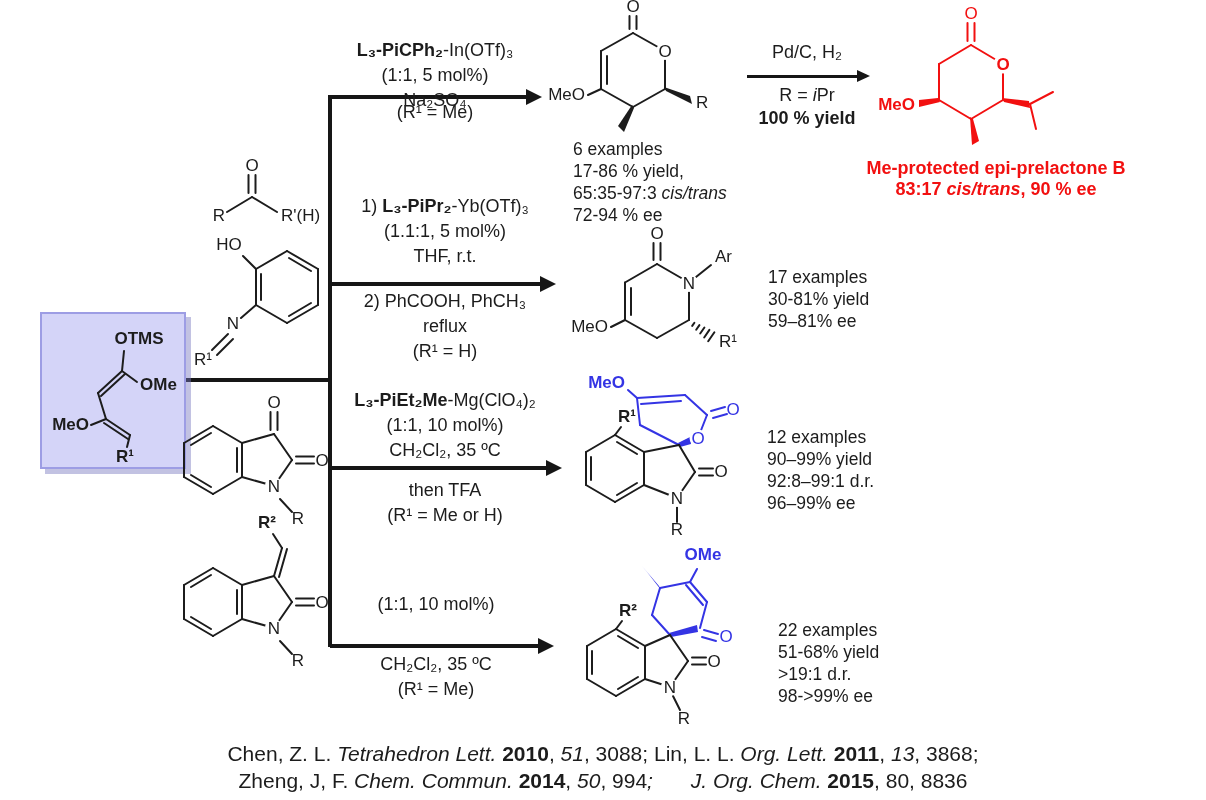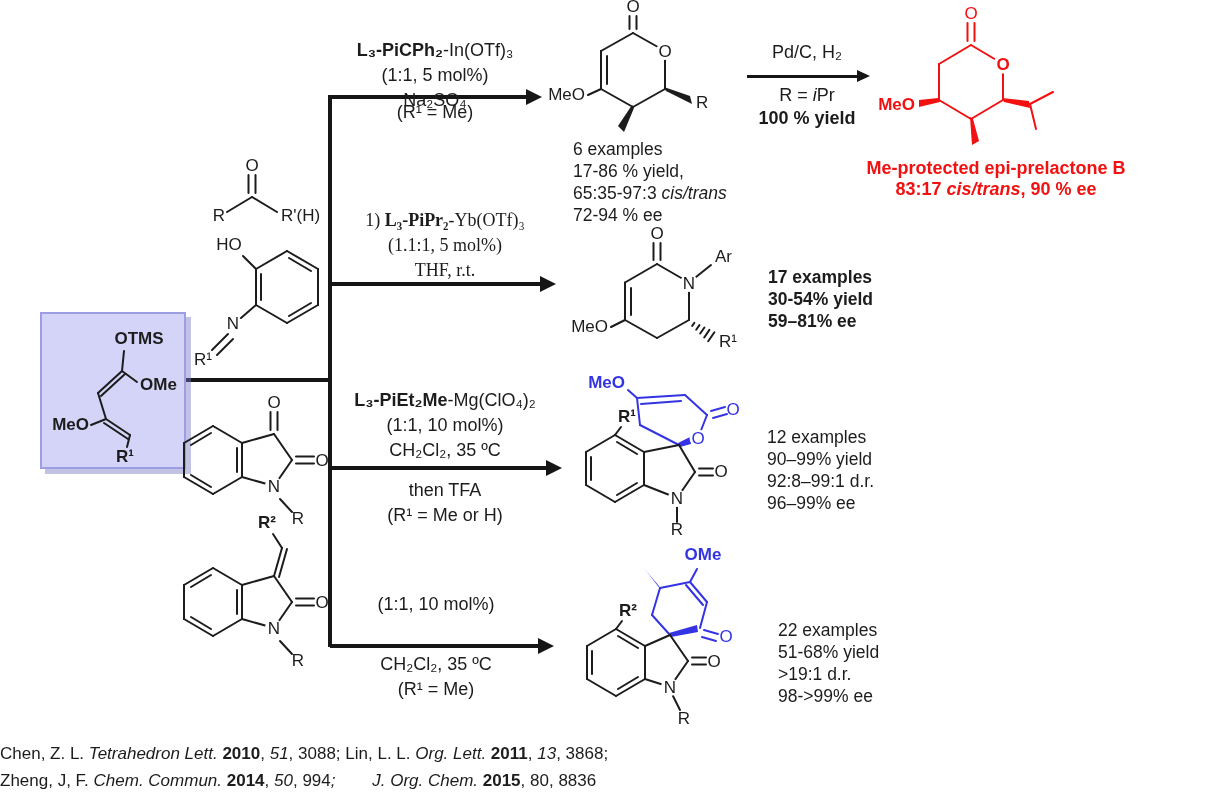--- a/index.html
+++ b/index.html
@@ -5,21 +5,21 @@
   html,body{margin:0;padding:0;background:#fff;}
   #canvas{position:relative;width:1206px;height:800px;background:#ffffff;overflow:hidden;
           font-family:"Liberation Sans","DejaVu Sans",sans-serif;color:#1c1c1c;}
   .hline,.vline{position:absolute;background:#161616;}
   .ahead{position:absolute;width:0;height:0;border-top:8px solid transparent;
          border-bottom:8px solid transparent;border-left:16px solid #161616;}
   .ahead.sm{border-top:6px solid transparent;border-bottom:6px solid transparent;border-left:13px solid #161616;}
   .cond{position:absolute;text-align:center;font-size:18px;line-height:25px;white-space:nowrap;}
   .res{position:absolute;font-size:17.5px;line-height:22px;white-space:nowrap;}
   .cap{position:absolute;text-align:center;font-weight:bold;color:#f21010;font-size:18px;line-height:21px;}
-  .cite{position:absolute;left:0;top:740px;width:1206px;text-align:left;font-size:17px;line-height:27px;}
+  .cite{position:absolute;left:0;top:740px;width:1206px;text-align:center;font-size:21px;line-height:27px;}
   #dienebox{position:absolute;left:40px;top:312px;width:146px;height:157px;background:#d4d4f8;
             border:2px solid #9d9de4;box-shadow:5px 5px 0 rgba(120,120,190,0.45);box-sizing:border-box;}
   svg.struct{position:absolute;overflow:visible;}
   svg.struct line, svg.struct path{stroke:#1c1c1c;stroke-width:2;fill:none;stroke-linecap:round;}
   svg.struct polygon.wedge{fill:#1c1c1c;stroke:none;}
   svg.struct circle.mask{fill:#ffffff;stroke:none;}
   svg.struct text{fill:#1c1c1c;font-size:17px;stroke:none;font-family:"Liberation Sans","DejaVu Sans",sans-serif;}
   svg.struct text.b{font-weight:bold;}
   svg.struct text.mid{text-anchor:middle;}
   svg.struct text.end{text-anchor:end;}
@@ -55,24 +55,29 @@
 
   <div class="cond" style="left:310px;top:14px;width:250px;margin-top:24px;">
     <div><span style="font-weight: bold;">L₃-PiCPh₂</span><span>-In(OTf)₃</span></div>
     <div><span>(1:1, 5 mol%)</span></div>
     <div><span>Na₂SO₄</span></div>
   </div>
   <div class="cond" style="left:310px;top:100px;width:250px;">
     <div><span>(R¹ = Me)</span></div>
   </div>
 
-  <div class="cond" style="left:320px;top:208px;width:250px;font-family:Liberation Serif, serif;">
+  <div class="cond" style="left:320px;top:194px;width:250px;">
     <div><span>1) </span><span style="font-weight: bold;">L₃-PiPr₂</span><span>-Yb(OTf)₃</span></div>
     <div><span>(1.1:1, 5 mol%)</span></div>
     <div><span>THF, r.t.</span></div>
+  </div>
+  <div class="cond" style="left:320px;top:289px;width:250px;">
+    <div><span>2) PhCOOH, PhCH₃</span></div>
+    <div><span>reflux</span></div>
+    <div><span>(R¹ = H)</span></div>
   </div>
 
   <div class="cond" style="left:320px;top:388px;width:250px;">
     <div><span style="font-weight: bold;">L₃-PiEt₂Me</span><span>-Mg(ClO₄)₂</span></div>
     <div><span>(1:1, 10 mol%)</span></div>
     <div><span>CH₂Cl₂, 35 ºC</span></div>
   </div>
   <div class="cond" style="left:320px;top:478px;width:250px;">
     <div><span>then TFA</span></div>
     <div><span>(R¹ = Me or H)</span></div>
@@ -93,23 +98,23 @@
     <div><span>R = </span><span style="font-style: italic;">i</span><span>Pr</span></div>
     <div><span style="font-weight: bold;">100 % yield</span></div>
   </div>
 
   <div class="res" style="left:573px;top:138px;">
     <div><span>6 examples</span></div>
     <div><span>17-86 % yield,</span></div>
     <div><span>65:35-97:3 </span><span style="font-style: italic;">cis/trans</span></div>
     <div><span>72-94 % ee</span></div>
   </div>
-  <div class="res" style="left:768px;top:266px;font-weight:bold;">
+  <div class="res" style="left:768px;top:266px;">
     <div><span>17 examples</span></div>
-    <div><span>30-54% yield</span></div>
+    <div><span>30-81% yield</span></div>
     <div><span>59–81% ee</span></div>
   </div>
   <div class="res" style="left:767px;top:426px;">
     <div><span>12 examples</span></div>
     <div><span>90–99% yield</span></div>
     <div><span>92:8–99:1 d.r.</span></div>
     <div><span>96–99% ee</span></div>
   </div>
   <div class="res" style="left:778px;top:619px;">
     <div><span>22 examples</span></div>

